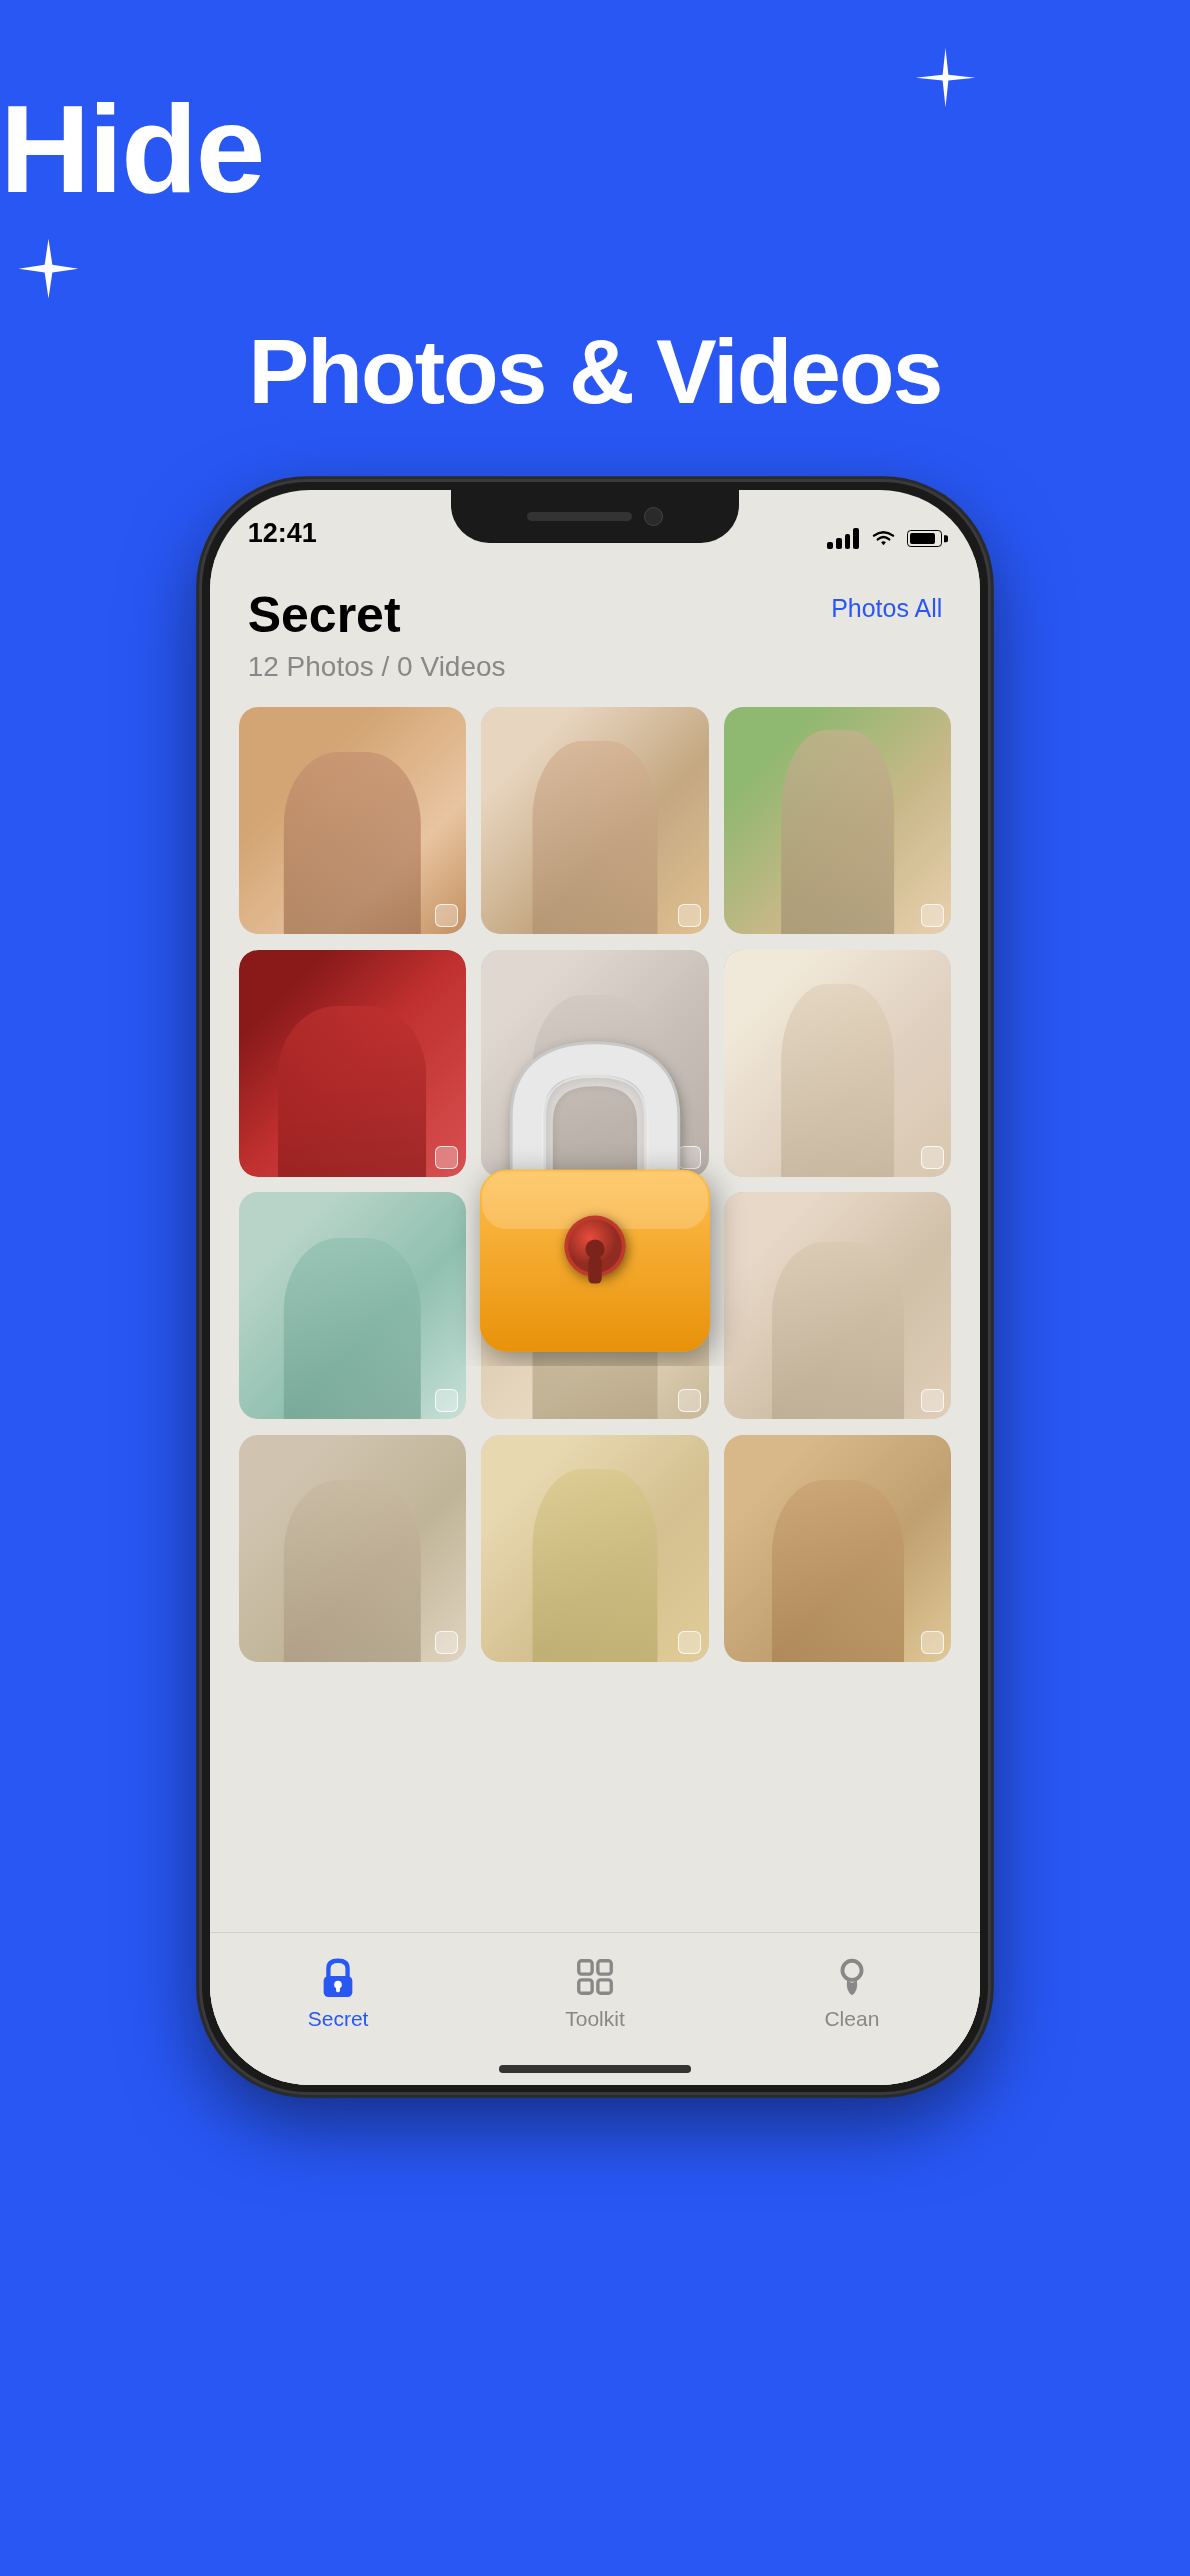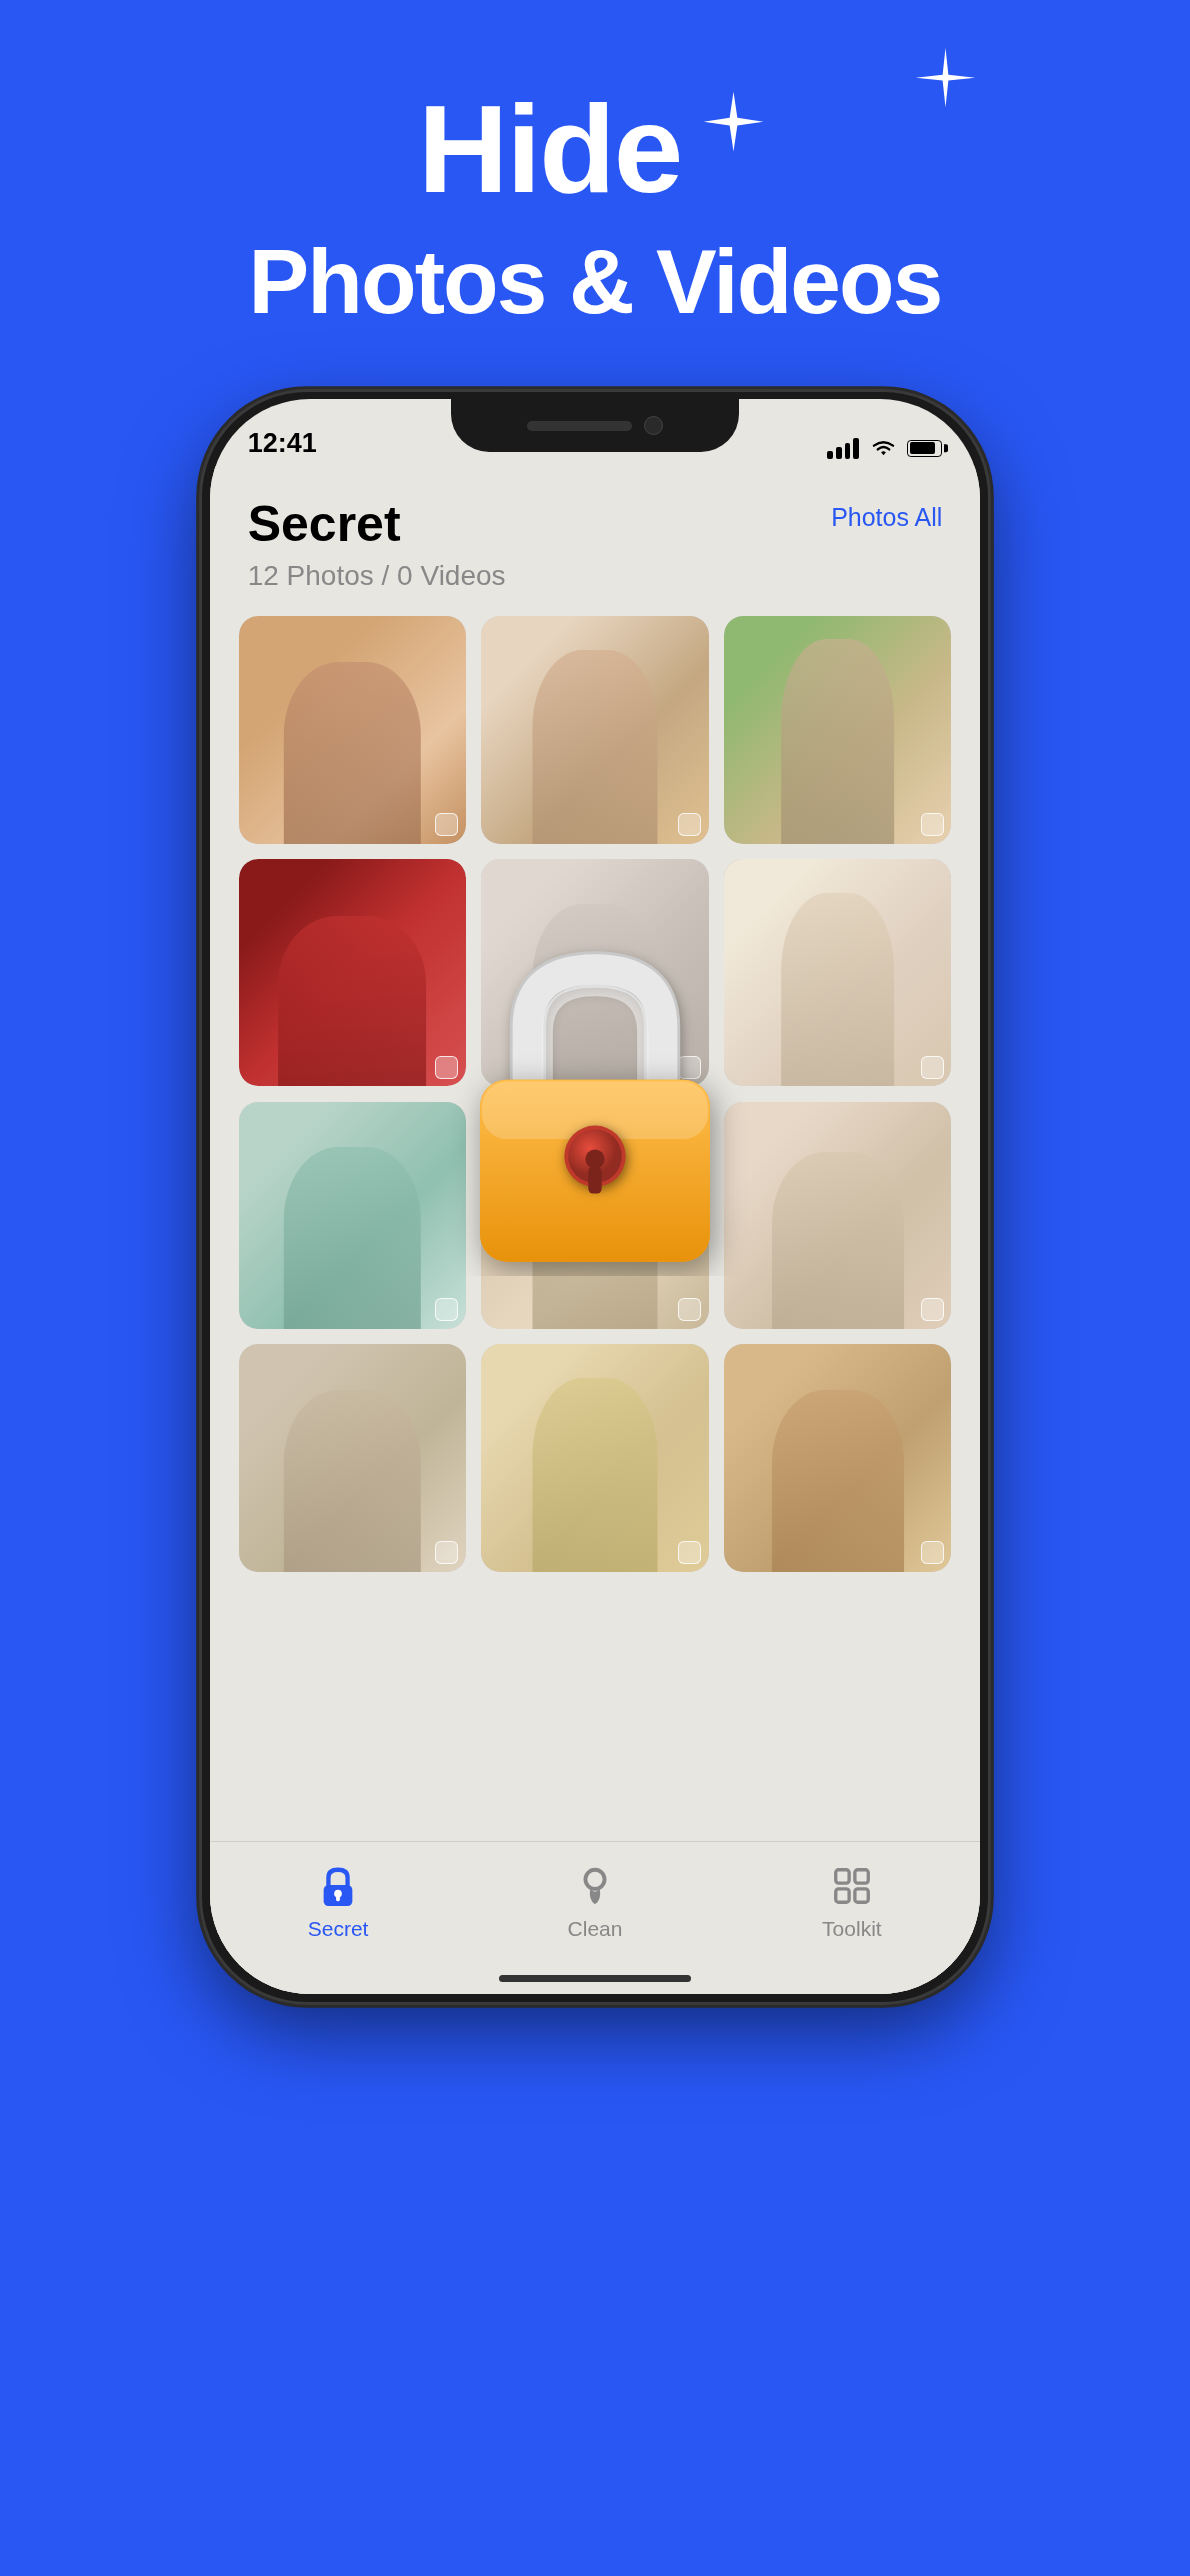--- a/index.html
+++ b/index.html
@@ -19,20 +19,21 @@
       padding-top: 77px;
       position: relative;
     }
 
     .header-title-row {
       display: flex;
       align-items: flex-start;
       justify-content: center;
       gap: 4px;
       position: relative;
+      flex-direction: column;
     }
 
     
     .phone-wrapper {
       display: flex;
       justify-content: center;
       margin-top: 58px;
     }
 
     .phone {
@@ -533,39 +534,39 @@
                 <rect x="21" y="33" width="4" height="6" rx="1.5" fill="white"></rect>
               </svg>
             </div>
             <span class="tab-label active">Secret</span>
           </div>
 
           <div class="tab-item">
             <div class="tab-icon">
               <svg width="44" height="44" viewBox="0 0 46 46">
 
-                <circle cx="23" cy="16" r="10" fill="none" stroke="#888" stroke-width="4"></circle>
-                <path d="M18 26 Q23 32 28 26 Q30 38 23 42 Q16 38 18 26Z" fill="#888"></path>
-              </svg>
-            </div>
-            <span class="tab-label">Clean</span>
-          </div>
-
-          <div class="tab-item">
-            <div class="tab-icon">
-              <svg width="44" height="44" viewBox="0 0 46 46">
-
                 <rect x="6" y="6" width="14" height="14" rx="3" fill="none" stroke="#888" stroke-width="3.5"></rect>
                 <rect x="26" y="6" width="14" height="14" rx="3" fill="none" stroke="#888" stroke-width="3.5"></rect>
                 <rect x="6" y="26" width="14" height="14" rx="3" fill="none" stroke="#888" stroke-width="3.5"></rect>
                 <rect x="26" y="26" width="14" height="14" rx="3" fill="none" stroke="#888" stroke-width="3.5"></rect>
               </svg>
             </div>
             <span class="tab-label">Toolkit</span>
           </div>
+
+          <div class="tab-item">
+            <div class="tab-icon">
+              <svg width="44" height="44" viewBox="0 0 46 46">
+
+                <circle cx="23" cy="16" r="10" fill="none" stroke="#888" stroke-width="4"></circle>
+                <path d="M18 26 Q23 32 28 26 Q30 38 23 42 Q16 38 18 26Z" fill="#888"></path>
+              </svg>
+            </div>
+            <span class="tab-label">Clean</span>
+          </div>
         </div>
 
         <div class="home-indicator"></div>
 
       </div>
     </div>
   </div>
 </div>
 
 

